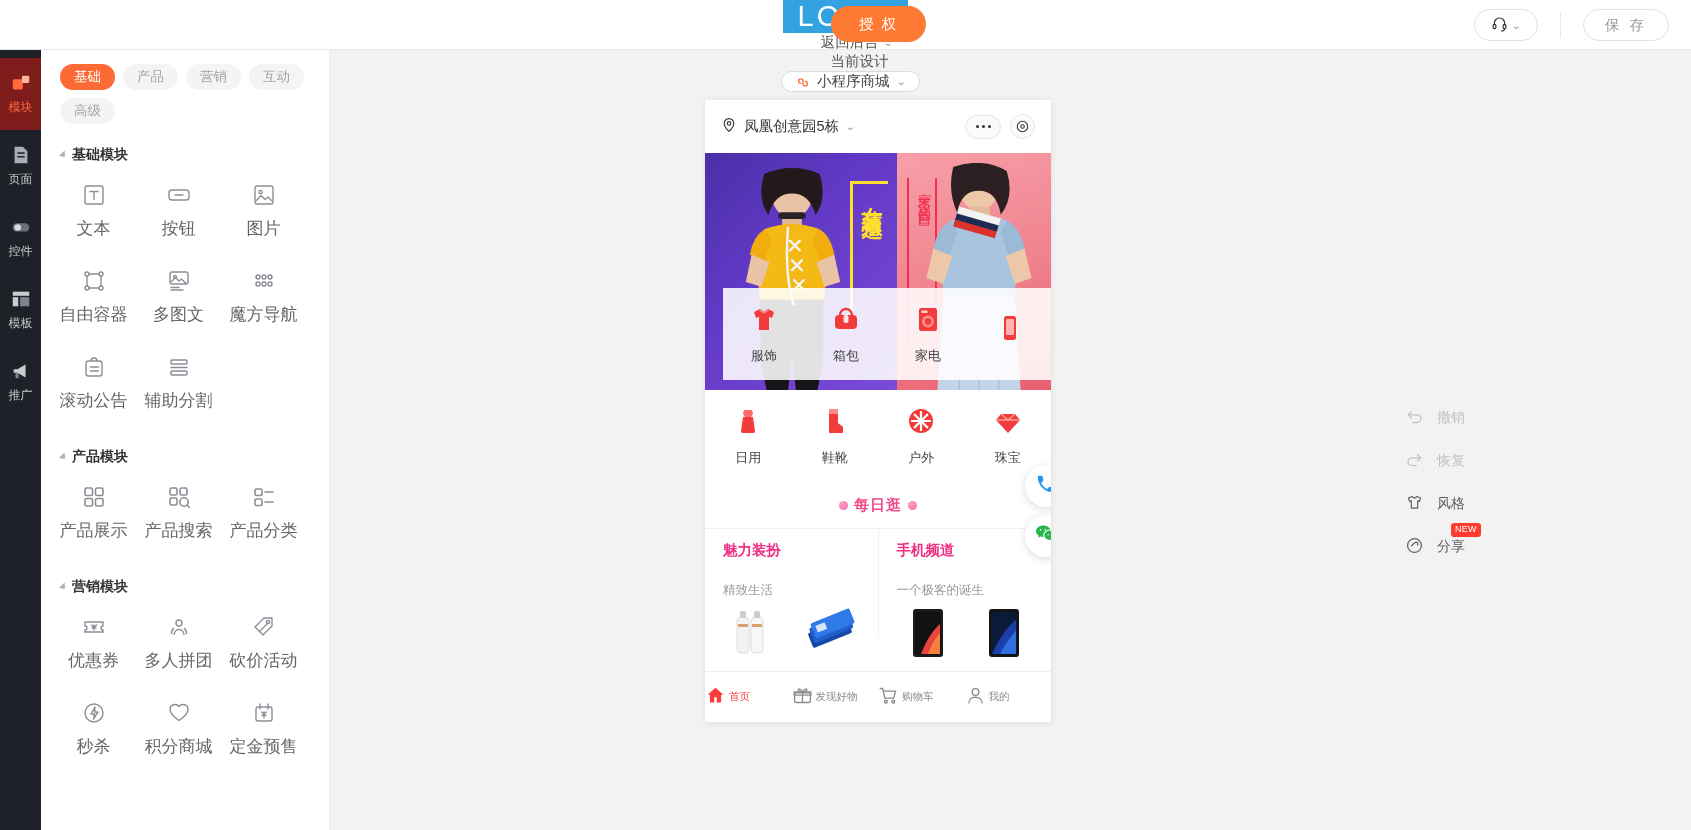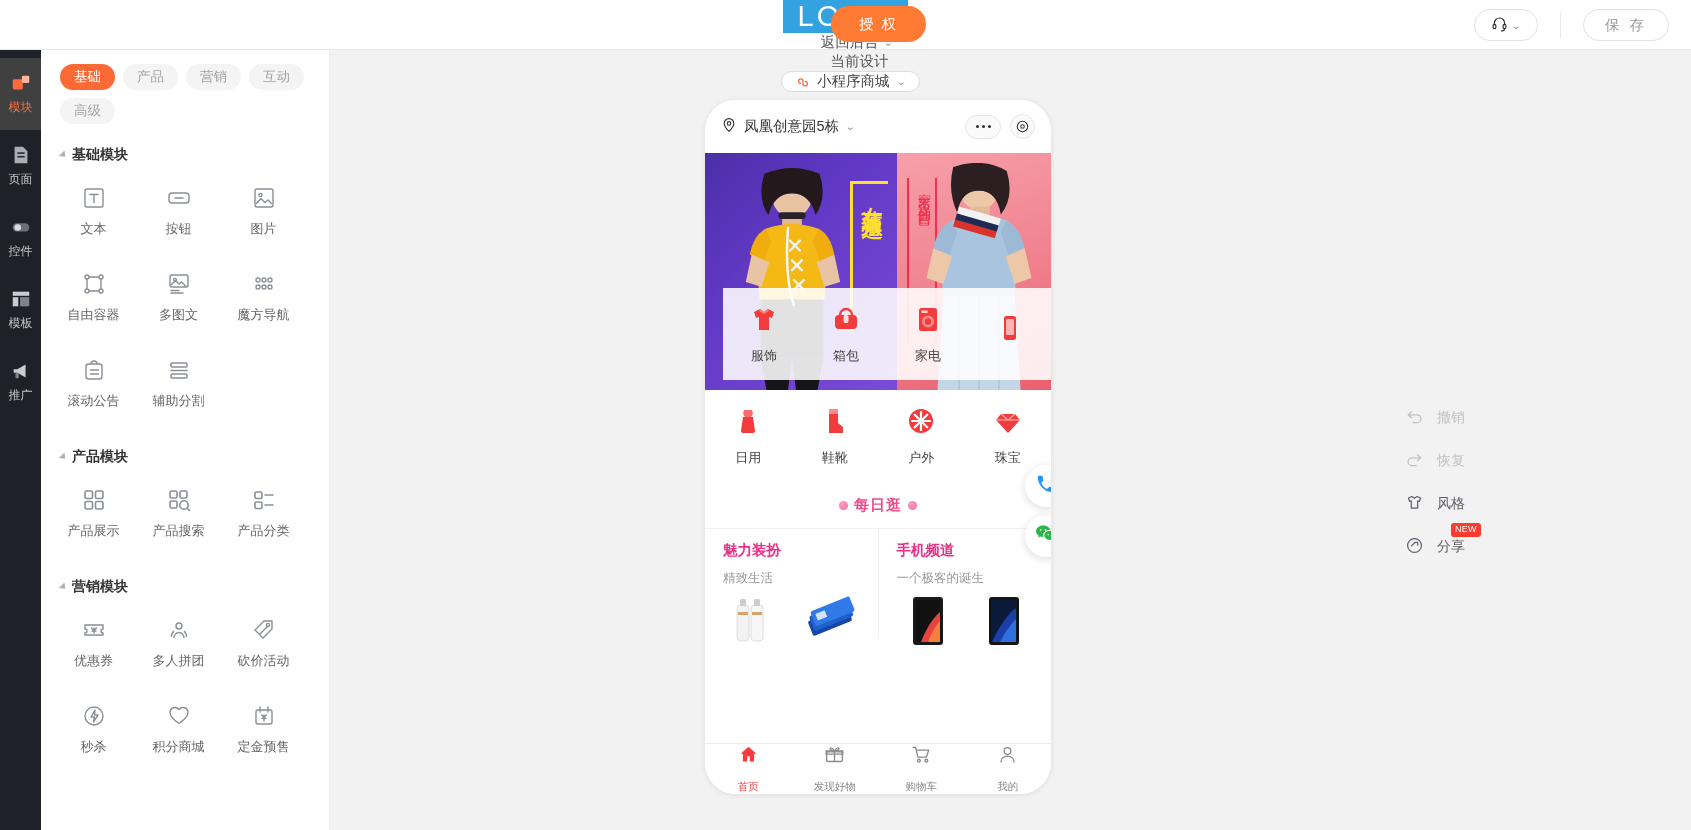--- a/index.html
+++ b/index.html
@@ -57,21 +57,21 @@
   .rail {
     position: absolute; top: 50px; left: 0; width: 41px; height: 780px;
     background: #1e2228; display: flex; flex-direction: column; align-items: center;
     padding-top: 8px; z-index: 40;
   }
   .rail-item {
     width: 41px; height: 72px; display: flex; flex-direction: column;
     align-items: center; justify-content: center; gap: 5px; cursor: pointer;
     color: #c3c6ca; font-size: 12px;
   }
-  .rail-item.active { background: #404040; color: #ff6b3d; }
+  .rail-item.active { background: #7f1d1d; color: #ff6b3d; }
   .rail-ico { width: 22px; height: 22px; display: block; }
 
   
   .panel {
     position: absolute; top: 50px; left: 41px; width: 289px; height: 780px;
     background: #fff; border-right: 1px solid #eee; overflow: hidden;
   }
   .tabs { padding: 14px 0 0 19px; display: flex; flex-wrap: wrap; gap: 8px; width: 265px; }
   .tab {
     height: 26px; padding: 0 14px; border-radius: 13px; background: #f4f4f4;
@@ -83,29 +83,29 @@
     display: flex; align-items: center; gap: 6px; margin: 22px 0 4px 20px;
     font-size: 14px; font-weight: bold; color: #333;
   }
   .tri { width: 0; height: 0; border-left: 5px solid #b0b0b0; border-top: 4px solid transparent; border-bottom: 4px solid transparent; transform: rotate(45deg); }
   .grid { display: flex; flex-wrap: wrap; padding-left: 10px; width: 279px; }
   .cell {
     width: 85px; height: 86px; display: flex; flex-direction: column;
     align-items: center; justify-content: center; gap: 9px; cursor: pointer;
   }
   .cell svg { display: block; }
-  .cell-lbl { font-size: 13px; color: #666; text-align: center; }
+  .cell-lbl { font-size: 17px; color: #666; text-align: center; }
 
   
   .canvas { position: absolute; top: 50px; left: 330px; right: 0; bottom: 0; background: #f2f2f2; }
 
   
   .phone {
-    position: absolute; left: 375px; top: 50px; width: 346px; height: 694px;
-    background: #fff; box-shadow: 0 1px 6px rgba(0,0,0,0.09); overflow: hidden; border-radius: 31px;
+    position: absolute; left: 375px; top: 50px; width: 346px; height: 622px;
+    background: #fff; box-shadow: 0 1px 6px rgba(0,0,0,0.09); overflow: hidden;
   }
   .ph-top { height: 53px; display: flex; align-items: center; padding: 0 16px; background: #fff; }
   .ph-loc { display: flex; align-items: center; gap: 7px; font-size: 14.5px; color: #333; }
   .ph-caps { margin-left: auto; display: flex; align-items: center; gap: 9px; }
   .cap {
     width: 36px; height: 24px; border: 1px solid #e6e6e6; border-radius: 12px;
     display: flex; align-items: center; justify-content: center; gap: 3px; background: #fafafa;
   }
   .dot3 { width: 3px; height: 3px; border-radius: 50%; background: #333; }
   .cap-round { width: 25px; height: 25px; border-radius: 50%; border: 1px solid #e6e6e6; background: #fafafa; display: flex; align-items: center; justify-content: center; }
@@ -146,29 +146,29 @@
   .daily {
     display: flex; align-items: center; justify-content: center; gap: 6px;
     height: 46px; color: #f04a8a; font-size: 15px; font-weight: bold; letter-spacing: 1px;
   }
   .pdot { width: 9px; height: 9px; border-radius: 50%; background: radial-gradient(circle at 35% 30%, #ff9ec6, #f26ba6); }
 
   .two-col { display: flex; height: 110px; border-top: 1px solid #f0f0f0; }
   .col { flex: 1; padding: 12px 0 0 18px; position: relative; }
   .col + .col { border-left: 1px solid #f0f0f0; }
   .col-t { font-size: 14.5px; color: #ef2f84; font-weight: bold; }
-  .col-s { font-size: 12.5px; color: #999; margin-top: 10px; }
+  .col-s { font-size: 12.5px; color: #999; margin-top: 22px; }
   .col-imgs { display: flex; gap: 14px; margin-top: 8px; }
   .thumb { width: 62px; height: 52px; }
 
   .tabbar {
     position: absolute; bottom: 0; left: 0; width: 346px; height: 51px;
     background: #fff; border-top: 1px solid #eee; display: flex;
   }
-  .tb { flex: 1; display: flex; flex-direction: column; align-items: center; justify-content: space-between; gap: 3px; cursor: pointer; }
+  .tb { flex: 1; display: flex; flex-direction: row; align-items: center; justify-content: flex-start; gap: 3px; cursor: pointer; }
   .tb-lbl { font-size: 10.5px; color: #8a8a8a; }
   .tb.active .tb-lbl { color: #fb3b3b; }
 
   .fab {
     position: absolute; right: -16px; width: 42px; height: 42px; border-radius: 50%;
     background: #fff; box-shadow: 0 2px 8px rgba(0,0,0,0.14);
     display: flex; align-items: center; justify-content: center; cursor: pointer; z-index: 20;
   }
   .fab-call { top: 365px; }
   .fab-wx { top: 415px; }

